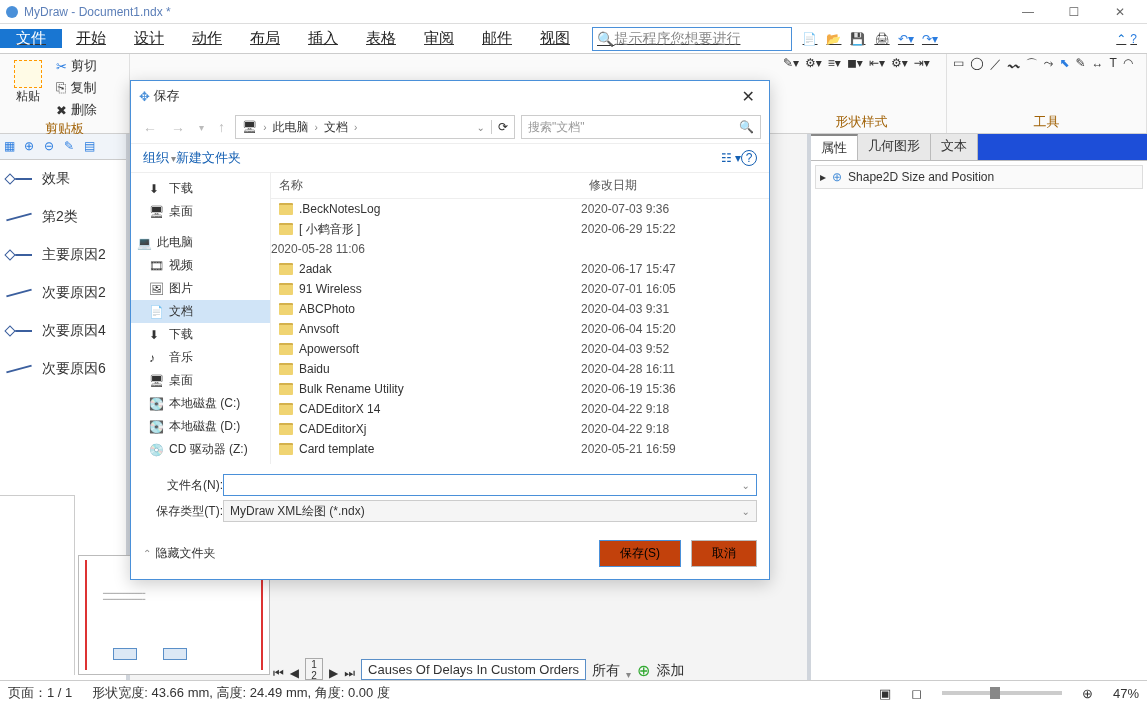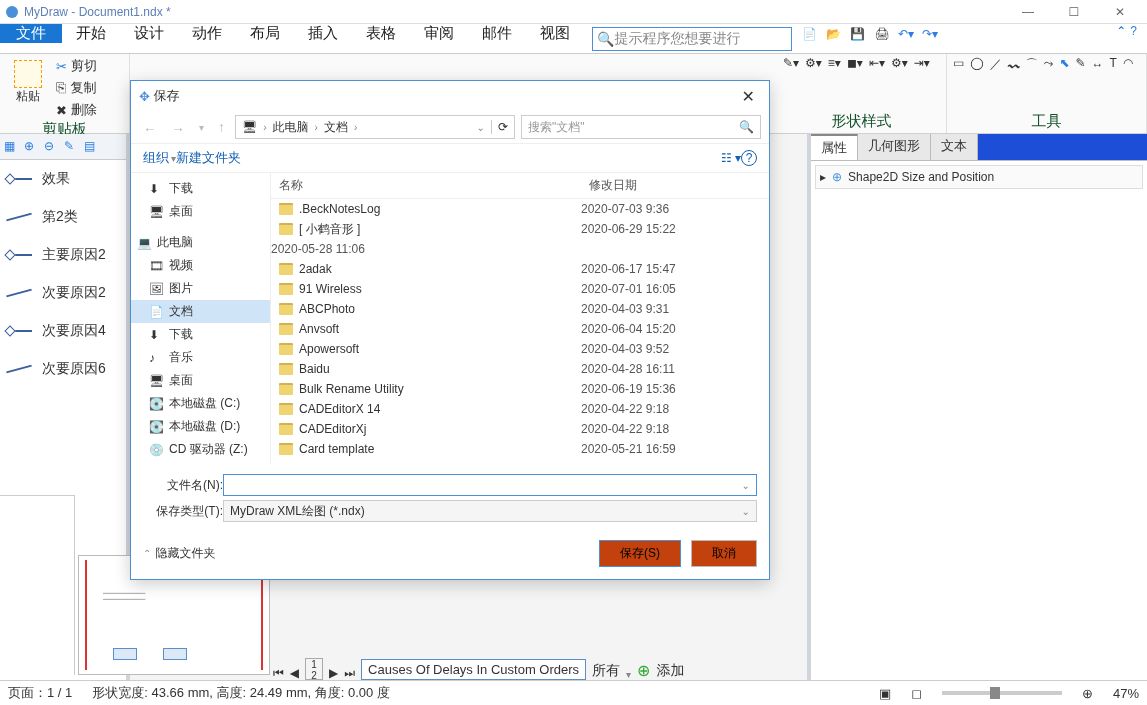--- a/index.html
+++ b/index.html
@@ -6,33 +6,33 @@
 body { background: #fff; width: 1147px; height: 705px; overflow: hidden; position: relative; font-size: 12px; color: #333; }
 
 
 .titlebar { height: 24px; background: #fff; display: flex; align-items: center; padding: 0 4px; border-bottom: 1px solid #ddd; }
 .titlebar .app-icon { width: 16px; height: 16px; margin-right: 4px; }
 .titlebar .title { color: #5c7fb8; font-size: 12px; }
 .titlebar .win-controls { margin-left: auto; display: flex; }
 .titlebar .win-btn { width: 46px; height: 24px; display: flex; align-items: center; justify-content: center; color: #666; }
 
 
-.menubar { height: 30px; background: #fff; display: flex; align-items: flex-start; border-bottom: 1px solid #ccc; }
+.menubar { height: 30px; background: #fff; display: flex; align-items: center; border-bottom: 1px solid #ccc; text-decoration: underline; }
 .menubar .file-tab { background: #1976d2; color: #fff; padding: 0 16px; display: flex; align-items: center; font-size: 15px; }
 .menubar .menu-item { padding: 0 14px; display: flex; align-items: center; font-size: 15px; color: #222; }
 .menubar .search-box { margin-left: 8px; display: flex; align-items: center; border: 1px solid #4a90d9; height: 24px; align-self: center; padding: 0 4px; color: #888; font-size: 14px; width: 200px; }
 .menubar .toolbar-icons { display: flex; align-items: center; gap: 4px; margin-left: 8px; }
 .menubar .tool-icon { width: 20px; height: 20px; display: flex; align-items: center; justify-content: center; }
 .menubar .help-arrow { margin-left: auto; padding: 0 10px; display: flex; align-items: center; color: #1976d2; gap:4px;}
 
 
 .ribbon { height: 80px; background: #fafafa; border-bottom: 1px solid #d0d0d0; display: flex; }
 .ribbon-group { border-right: 1px solid #e0e0e0; padding: 2px 6px; display: flex; flex-direction: column; }
 .ribbon-group .group-body { flex: 1; display: flex; align-items: flex-start; gap: 4px; }
-.ribbon-group .group-label { text-align: center; font-size: 15px; color: #14532d; }
+.ribbon-group .group-label { text-align: center; font-size: 13px; color: #a16207; }
 .big-btn { display: flex; flex-direction: column; align-items: center; padding: 4px; width: 44px; }
 .big-btn .bicon { width: 28px; height: 28px; border: 1px dashed #f90; background: #fffbe6; }
 .small-btn-stack { display: flex; flex-direction: column; gap: 2px; }
 .small-btn { display: flex; align-items: center; gap: 4px; font-size: 13px; padding: 1px 2px; }
 
 
 .main-area { position: absolute; top: 134px; left: 0; right: 0; bottom: 25px; display: flex; }
 .shapes-toolbar { height: 26px; background: #f0f4f9; border-bottom: 1px solid #ccc; display:flex; align-items:center; gap:4px; padding:0 4px;}
 .shapes-toolbar .st-icon { width:16px; height:16px; }
 .left-panel { width: 130px; border-right: 4px solid #d0d5dc; background: #fff; display: flex; flex-direction: column; }

